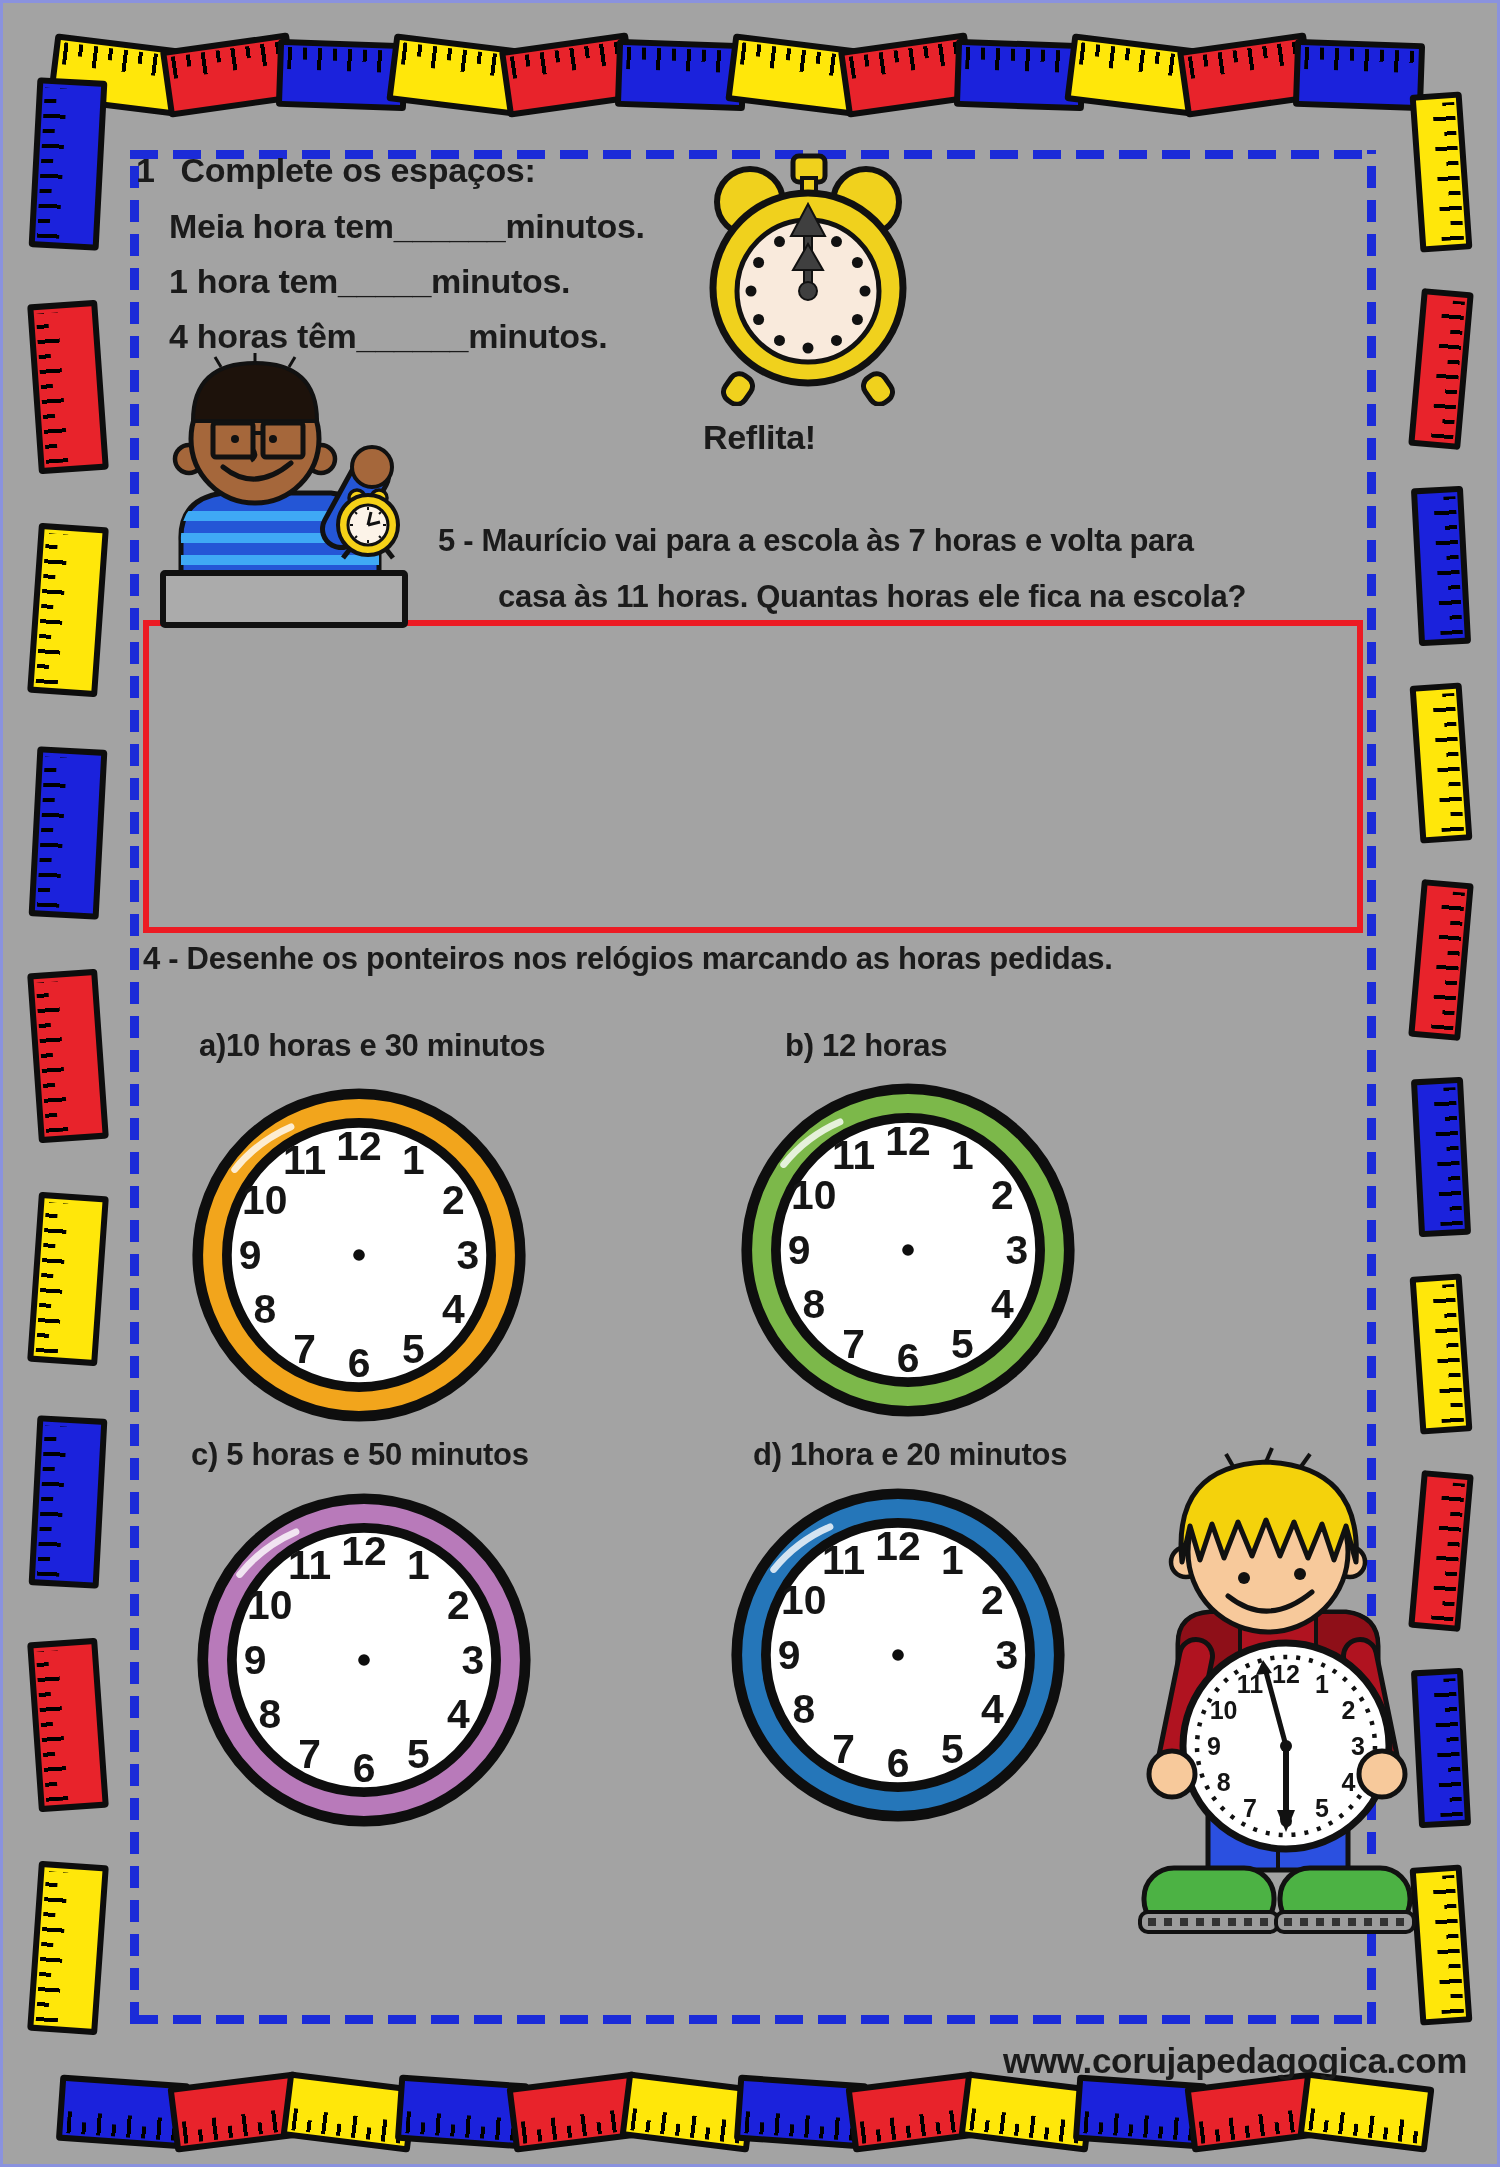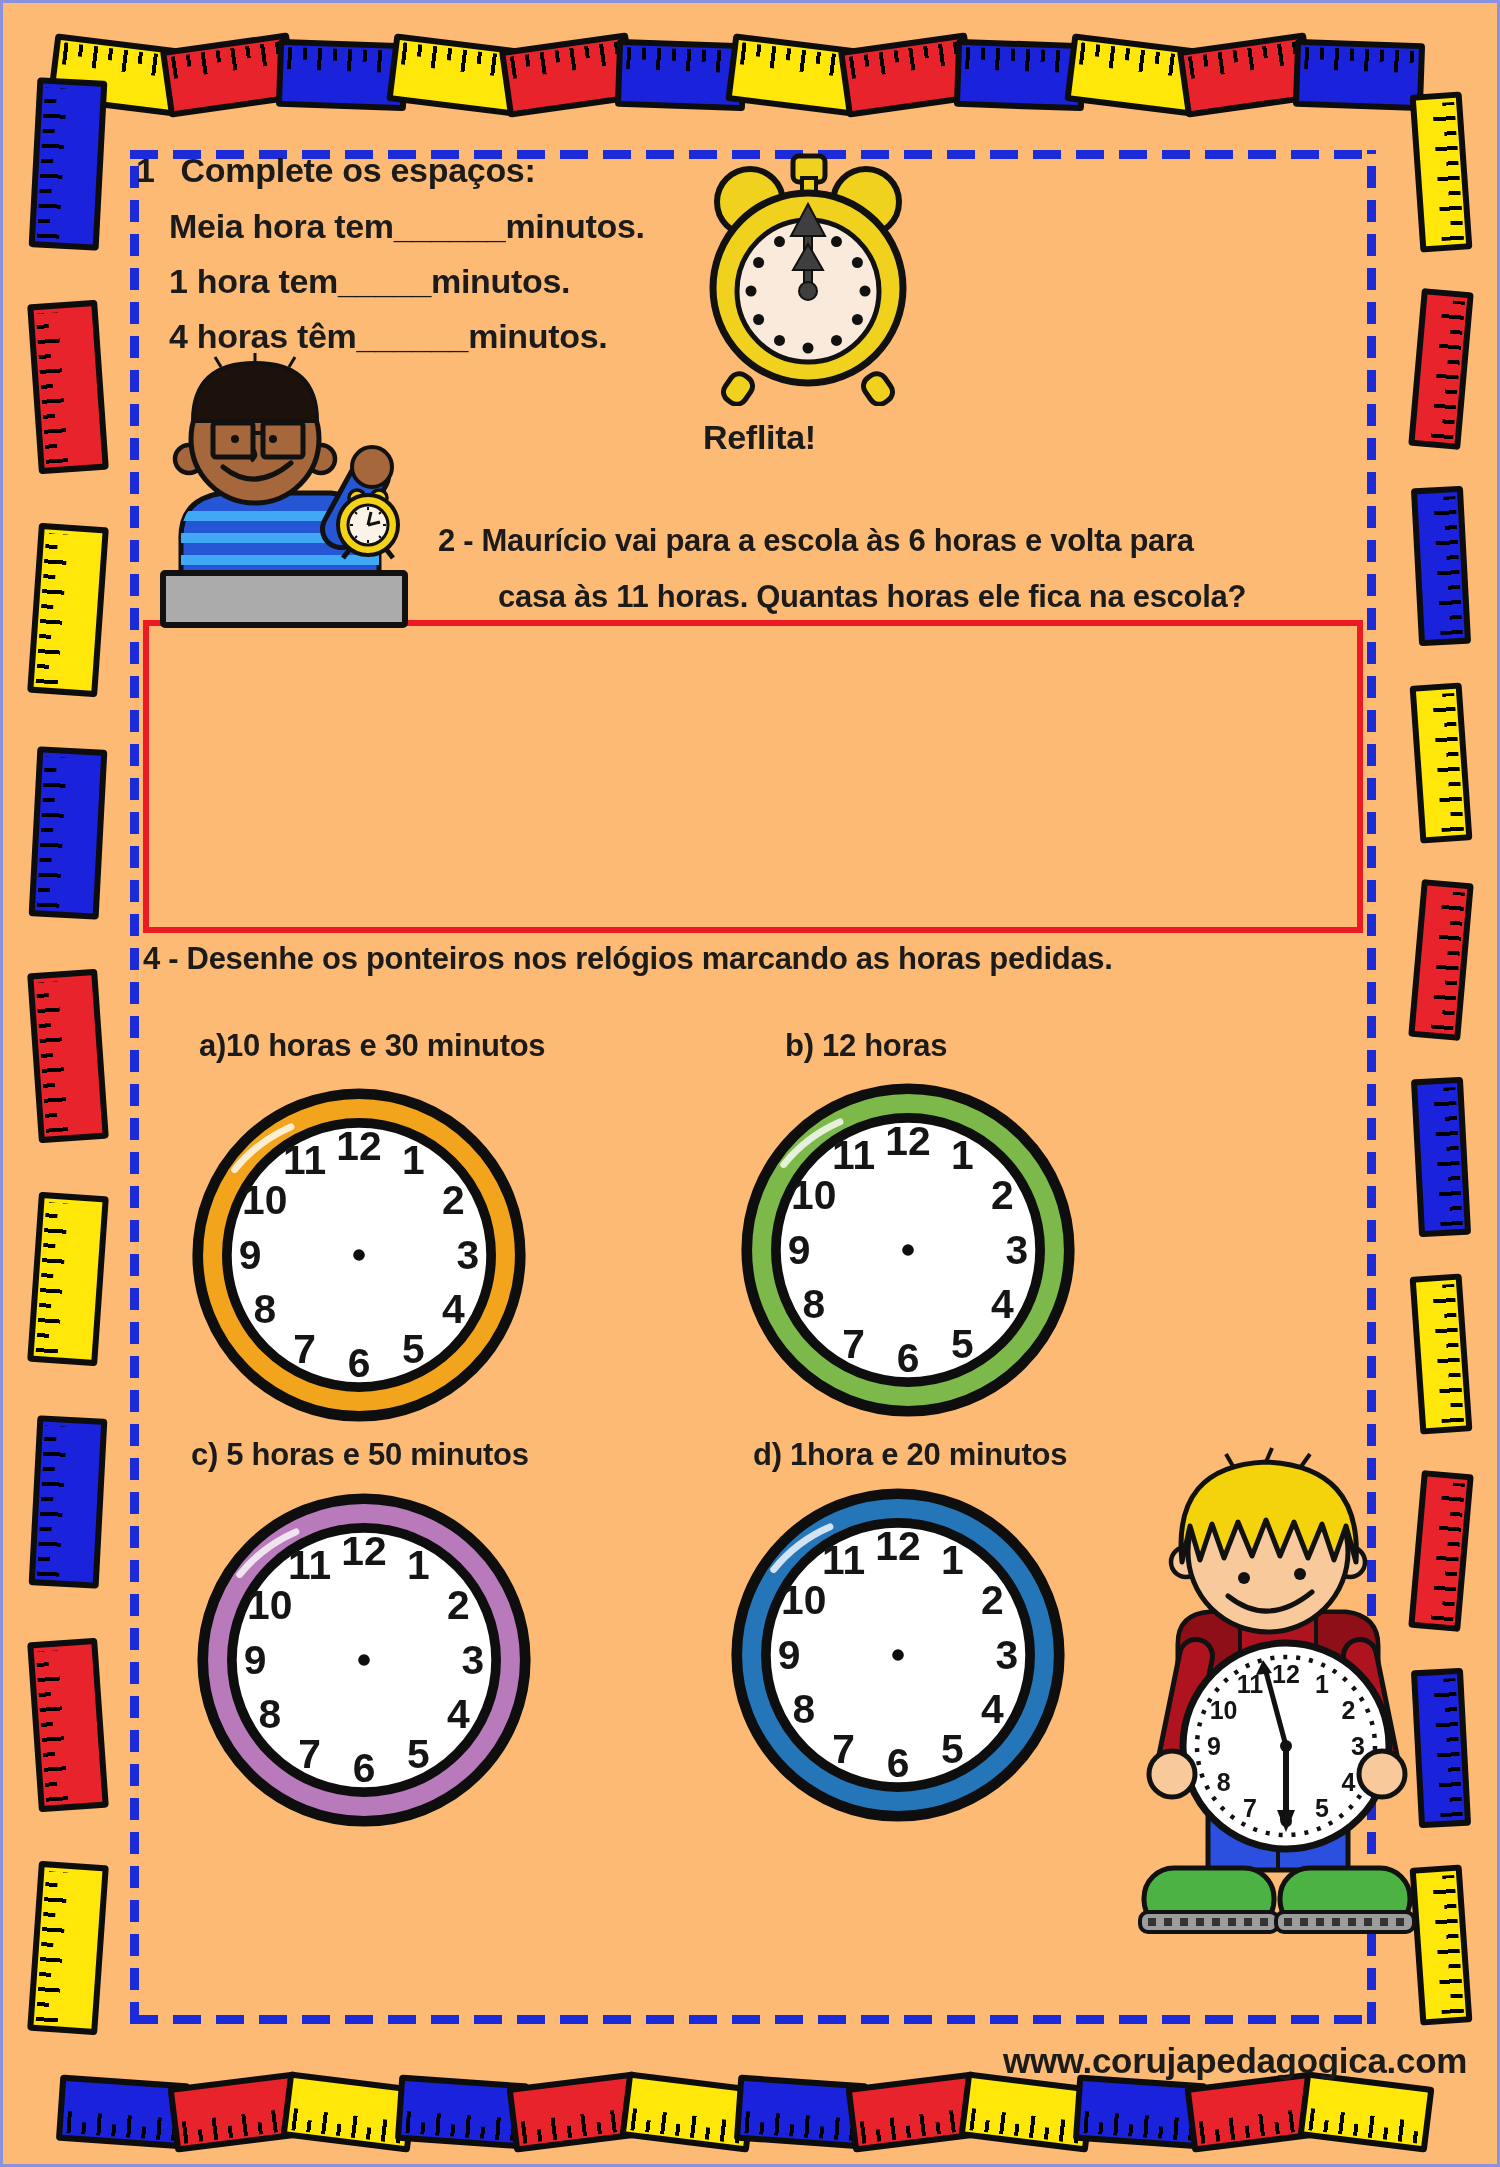--- a/index.html
+++ b/index.html
@@ -1,16 +1,16 @@
 <!DOCTYPE html>
 <html style="--dash: #1B2BD8; --redbox: #EC1B23;"><head>
 <meta charset="utf-8">
 <style>
   html,body{margin:0;padding:0;background:#fff;}
-  .page{position:relative;width:1500px;height:2167px;background:#fdba74;overflow:hidden;
+  .page{position:relative;width:1500px;height:2167px;background:#a3a3a3;overflow:hidden;
         border:3px solid #8a92de;box-sizing:border-box;
         font-family:"Liberation Sans",sans-serif;text-decoration:underline;}
   .txt{position:absolute;font-weight:700;color:#1b1b1b;letter-spacing:-0.3px;white-space:nowrap;}
   .f31{font-size:31px;}
   .f34{font-size:34px;}
   .f27{font-size:35px;font-weight:600;}
 
   
   .ruler{position:absolute;border:6px solid #0d0d0d;border-radius:4px;box-sizing:border-box;}
   .ruler .ticks{position:absolute;}
@@ -220,21 +220,21 @@
     <g fill="#3f3f3f" stroke="#111" stroke-width="2">
       <rect x="106" y="80" width="8" height="63"></rect>
       <polygon points="110,56 93,88 127,88"></polygon>
       <rect x="106" y="114" width="8" height="29"></rect>
       <polygon points="110,96 95,122 125,122"></polygon>
       <circle cx="110" cy="143" r="9"></circle>
     </g>
   </svg>
   <div class="txt f34" style="left:700px;top:415px;">Reflita!</div>
 
-  <div class="txt f31" style="left:435px;top:520px;">2 - Maurício vai para a escola às 6 horas e volta para</div>
+  <div class="txt f31" style="left:435px;top:520px;">5 - Maurício vai para a escola às 7 horas e volta para</div>
   <div class="txt f31" style="left:495px;top:576px;">casa às 11 horas. Quantas horas ele fica na escola?</div>
 
   <div class="answerbox"></div>
 
   <svg class="illus" style="left:148px;top:348px;width:265px;height:280px;" viewBox="0 0 265 280">
     <defs>
         <clipPath id="torsoclip">
       <path d="M30,190 Q28,148 72,142 L180,142 Q226,148 228,195 L228,242 L30,242 Z"></path>
     </clipPath>
       </defs>

